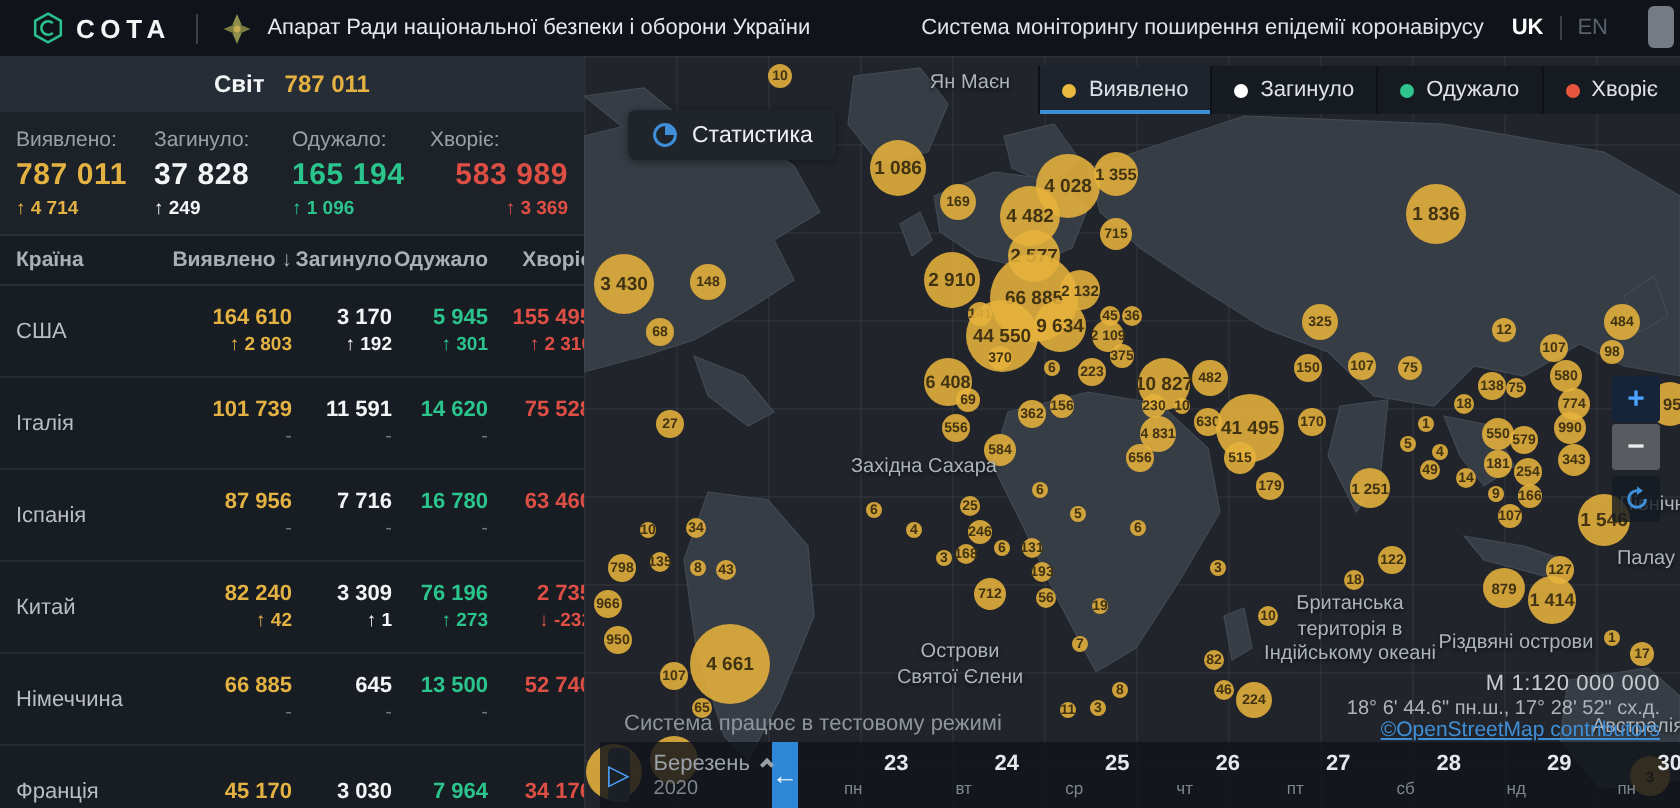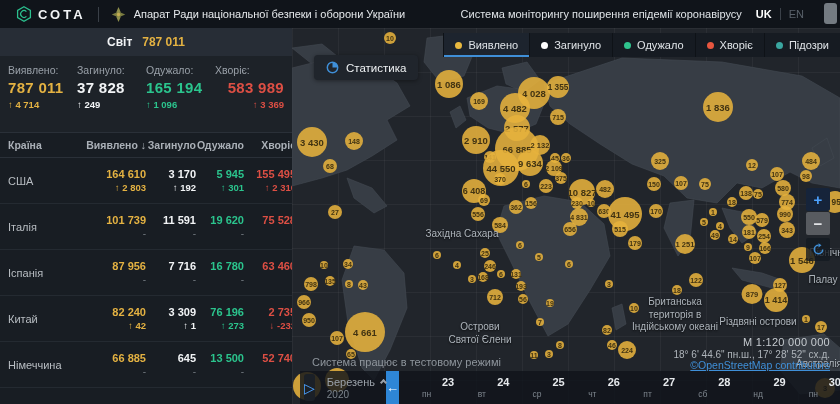--- a/index.html
+++ b/index.html
@@ -29,21 +29,21 @@
   .tabs { display:flex; height:28px; background:#13171d; }
   .tab { flex:1; display:flex; align-items:center; justify-content:center; gap:10px;
     font-size:12px; cursor:pointer; }
   .tab-ua { background:#1d222a; }
   .tab-world { background:#272d36; }
   .tab .t-label { color:#8d949c; }
   .tab-world .t-label { color:#f2f4f6; font-weight:bold; }
   .tab .t-val { color:#e4b242; font-weight:bold; }
 
   .summary { display:grid; grid-template-columns:repeat(4,1fr); background:#1d2228;
-    padding:8px 8px 22px 8px; border-bottom:1px solid #2a3038; }
+    padding:8px 8px 7px 8px; border-bottom:1px solid #2a3038; }
   .sum-label { color:#99a0a8; font-size:10.5px; margin-bottom:3px; }
   .sum-value { font-size:15px; font-weight:bold; letter-spacing:.3px; }
   .sum-delta { font-size:9.5px; margin-top:3px; font-weight:bold; }
 
   .c-det  { color:#e4b242; }
   .c-died { color:#f2f4f6; }
   .c-rec  { color:#2bc48d; }
   .c-sick { color:#dd4f44;text-align:right; }
 
   .tbl { flex:1; overflow:hidden; }
@@ -213,21 +213,21 @@
             <span class="country">Італія</span>
             <div class="cellnum">
               <div class="val c-det">101 739</div>
               <div class="dash">-</div>
             </div>
             <div class="cellnum">
               <div class="val c-died">11 591</div>
               <div class="dash">-</div>
             </div>
             <div class="cellnum">
-              <div class="val c-rec">19 620</div>
+              <div class="val c-rec">14 620</div>
               <div class="dash">-</div>
             </div>
             <div class="cellnum">
               <div class="val c-sick">75 528</div>
               <div class="dash">-</div>
             </div>
           </div>
           <div class="trow">
             <span class="country">Іспанія</span>
             <div class="cellnum">
@@ -470,24 +470,20 @@
           <span>Загинуло</span>
         </div>
         <div class="leg-item">
           <span class="leg-dot" style="background: rgb(47, 196, 142);"></span>
           <span>Одужало</span>
         </div>
         <div class="leg-item">
           <span class="leg-dot" style="background: rgb(232, 86, 63);"></span>
           <span>Хворіє</span>
         </div>
-        <div class="leg-item">
-          <span class="leg-dot" style="background: rgb(58, 166, 160);"></span>
-          <span>Підозри</span>
-        </div>
       </div>
 
     <div class="stats-btn">
       <svg width="13" height="13" viewBox="0 0 14 14">
         <circle cx="7" cy="7" r="5.6" fill="none" stroke="#3f8fd8" stroke-width="1.6"></circle>
         <path d="M7 7 L7 1.4 A5.6 5.6 0 0 1 12.6 7 Z" fill="#3f8fd8"></path>
       </svg>
       <span>Статистика</span>
     </div>
 

